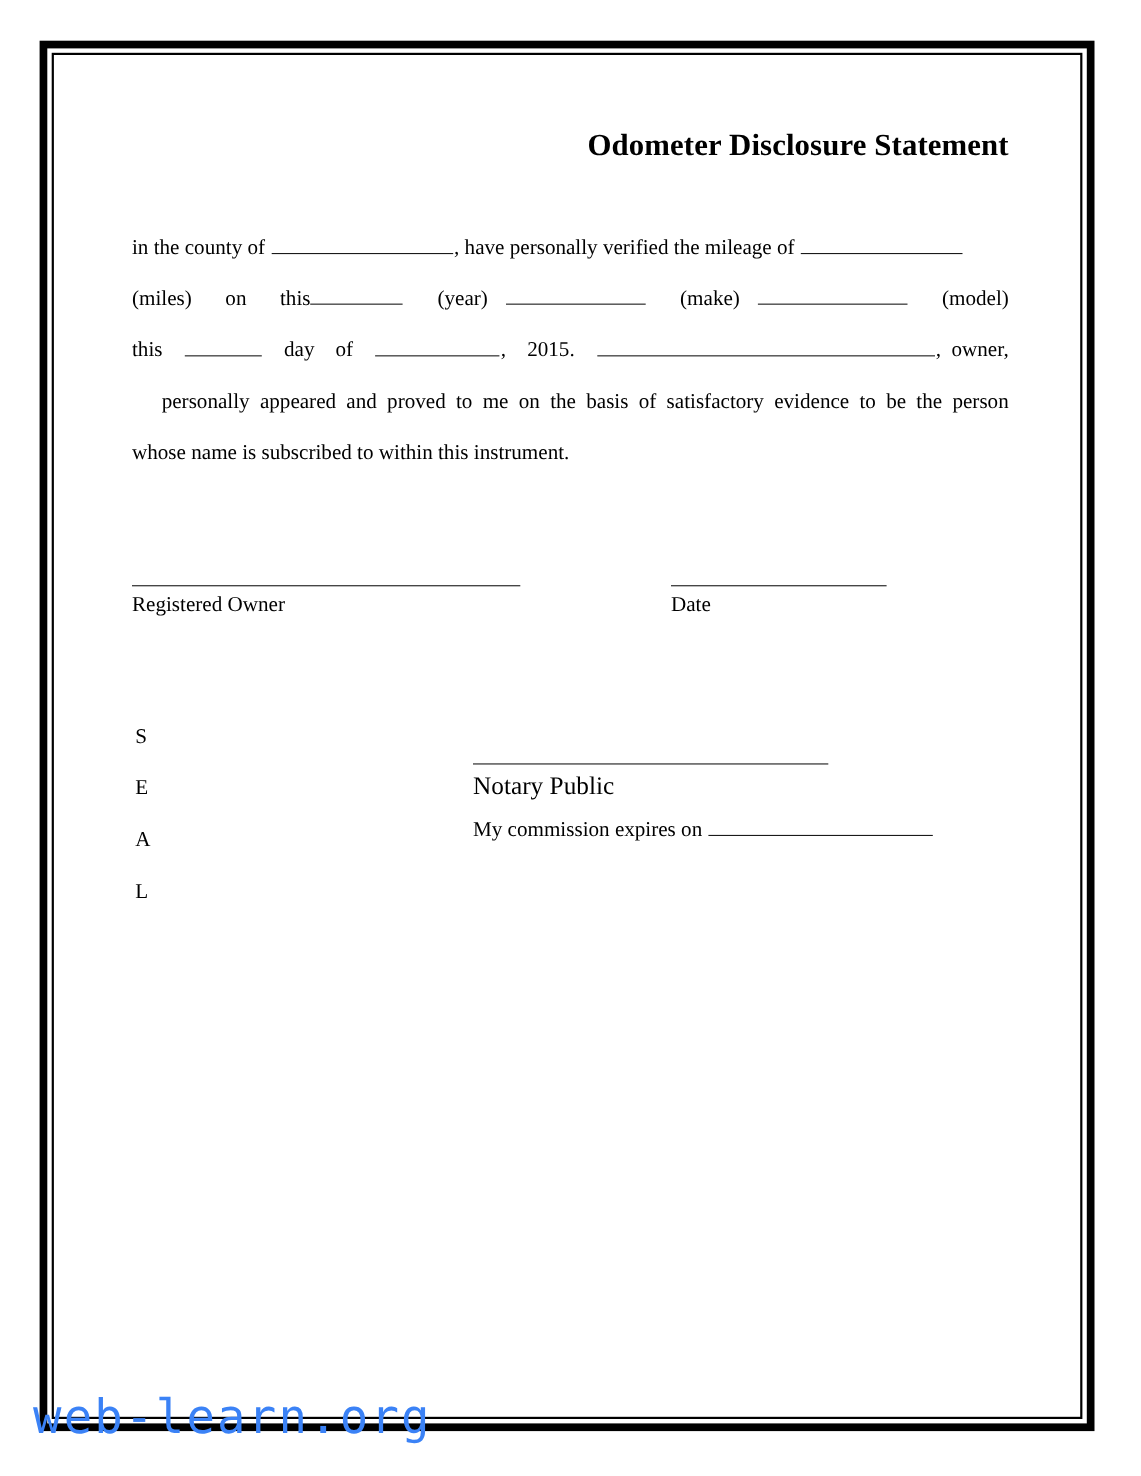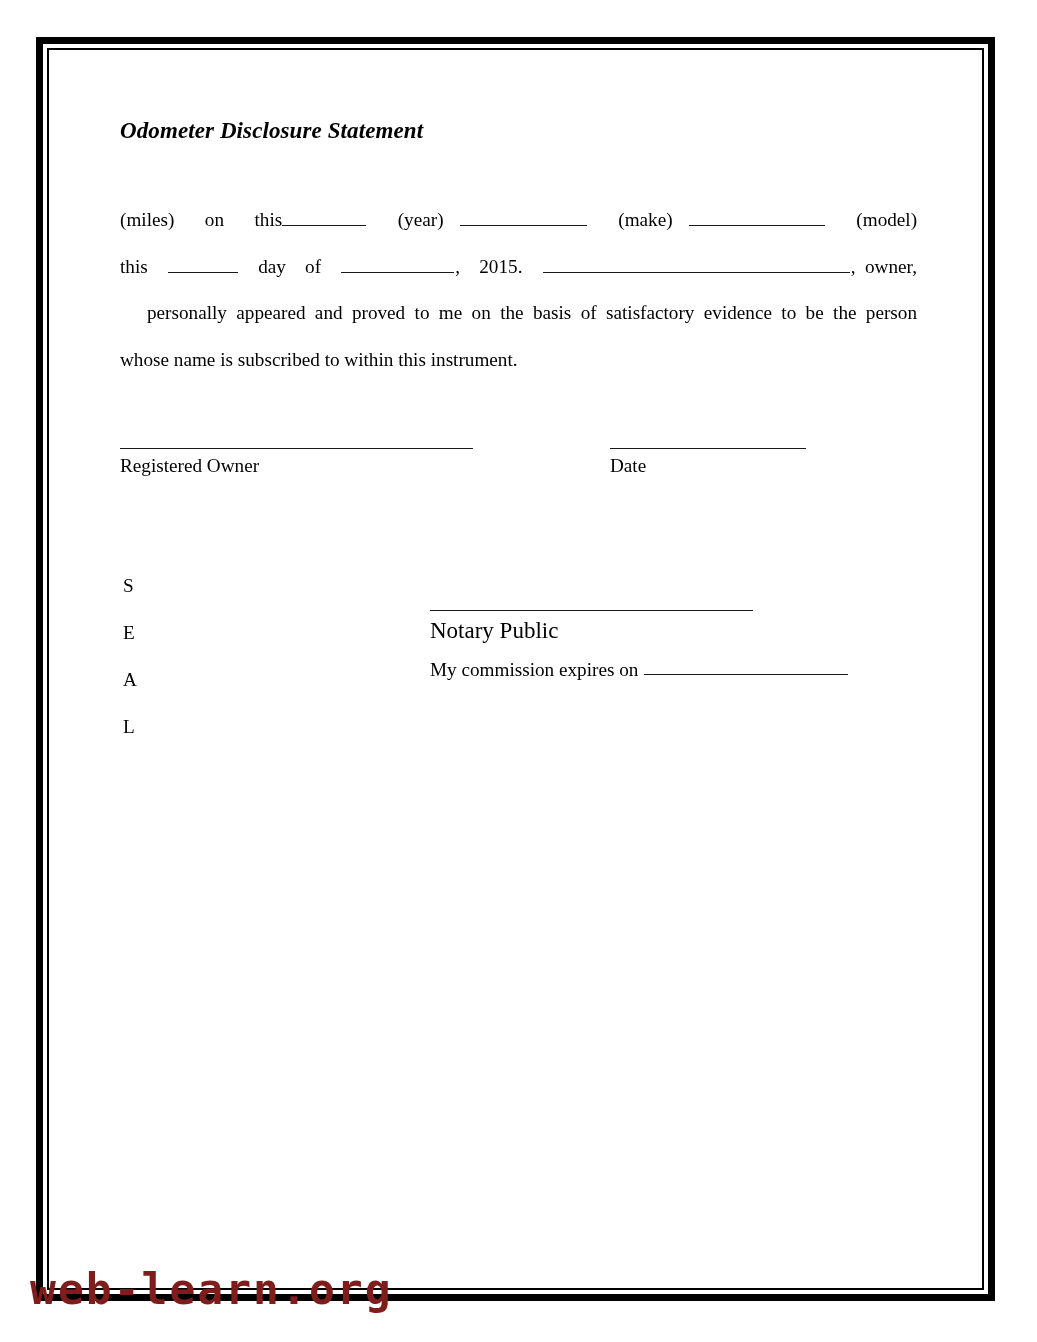--- a/index.html
+++ b/index.html
@@ -39,28 +39,27 @@
 
   
   #content {
     position: absolute;
     left: 120px;
     top: 118px;
     width: 797px;
   }
 
   #doc-title {
-    font-size: 23px;
+    font-size: 28px;
     font-weight: bold;
-    text-align: left;
+    text-align: right;
     letter-spacing: 0.1px;
     margin: 0 0 0 0;
     line-height: 1.1;
     white-space: nowrap;
-    font-style: italic;
   }
 
   
   #body-block {
     margin-top: 54px;
     font-size: 19.2px;
     line-height: 46.6px;
   }
   .body-line {
     text-align: justify;
@@ -96,21 +95,21 @@
   .b-make     { width: 136px; }
   .b-vin      { width: 297px; margin-left: 0; }
   .b-belong   { width: 270px; }
   .b-day      { width: 70px;  }
   .b-month    { width: 113px; }
   .b-owner    { width: 307px; }
 
   
   #signature-block {
     position: relative;
-    margin-top: 64px;
+    margin-top: 96px;
     height: 52px;
   }
   .sig-slot { position: absolute; top: 0; }
   .sig-rule {
     border-bottom: 1.7px solid #1a1a1a;
     height: 0;
   }
   .sig-label {
     font-size: 19.2px;
     line-height: 1.05;
@@ -161,40 +160,42 @@
   .b-commission { width: 204px; }
 
   
   #watermark {
     position: absolute;
     left: 30px;
     top: 1264px;
     font-family: "DejaVu Sans Mono", "Liberation Mono", monospace;
     font-size: 43px;
     letter-spacing: 2px;
-    color: #7f1d1d;
+    color: #3b82f6;
     white-space: nowrap;
     pointer-events: none;
-    font-weight: bold;
   }
 </style>
 </head>
 <body>
 
 <div id="page-frame">
   <div id="page-frame-inner"></div>
 </div>
 
 <div id="content">
 
   <h1 id="doc-title">Odometer Disclosure Statement</h1>
 
   <div id="body-block">
 
 
+    <div class="body-line free">
+      <span>in the county of </span><span class="blank b-county"></span><span>, have personally verified the mileage of </span><span class="blank b-mileage"></span>
+    </div>
 
     <div class="body-line">
       <span>(miles)</span>&nbsp;&nbsp;<span>on</span>&nbsp;&nbsp;<span>this</span><span class="blank b-this"></span>&nbsp;&nbsp;<span>(year)</span>&nbsp;<span class="blank b-year"></span>&nbsp;&nbsp;<span>(make)</span>&nbsp;<span class="blank b-make"></span>&nbsp;&nbsp;<span>(model)</span>
     </div>
 
 
     <div class="body-line">
       <span>this</span>&nbsp;&nbsp;<span class="blank b-day"></span>&nbsp;&nbsp;<span>day</span>&nbsp;&nbsp;<span>of</span>&nbsp;&nbsp;<span class="blank b-month"></span><span>,</span>&nbsp;&nbsp;<span>2015.</span>&nbsp;&nbsp;<span class="blank b-owner"></span><span>, owner,</span>
     </div>
 

